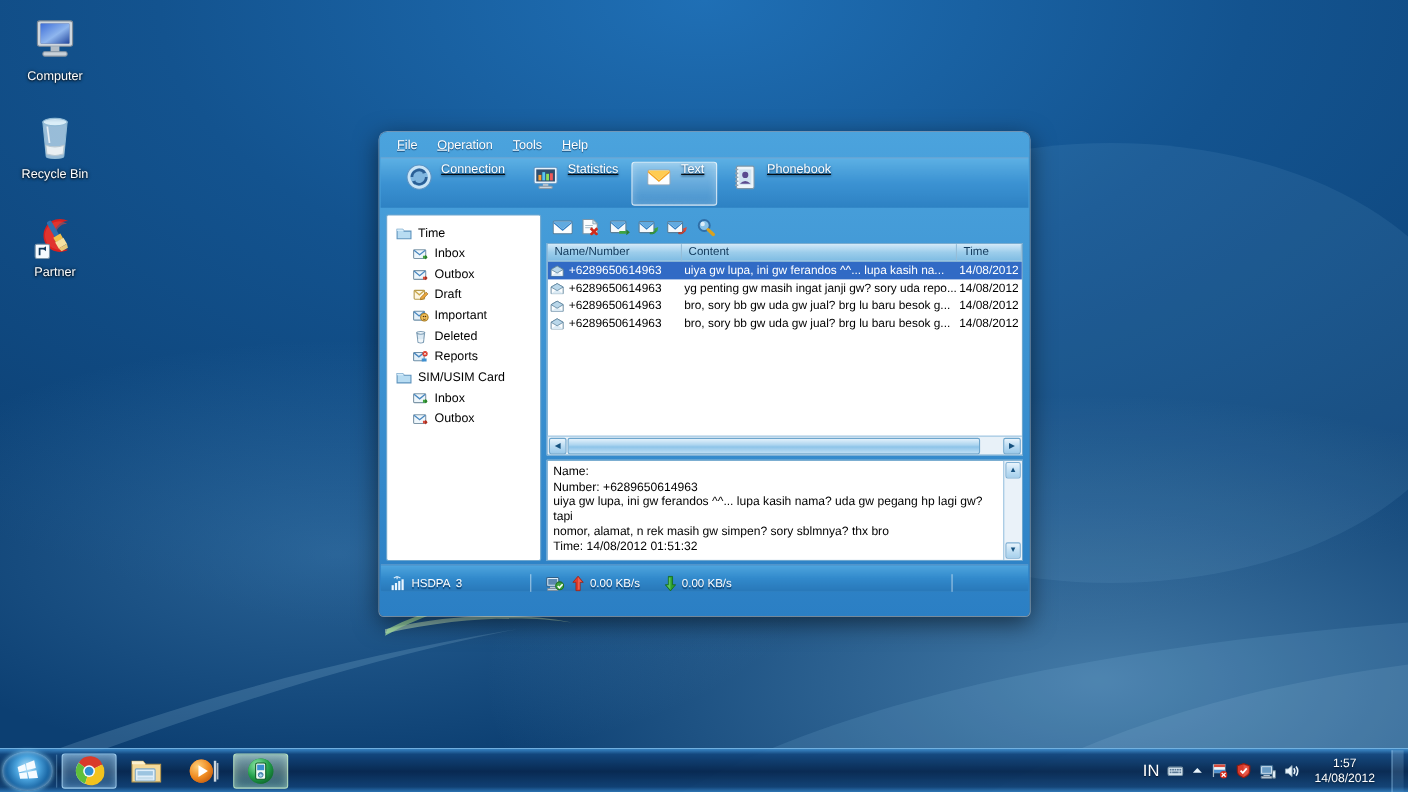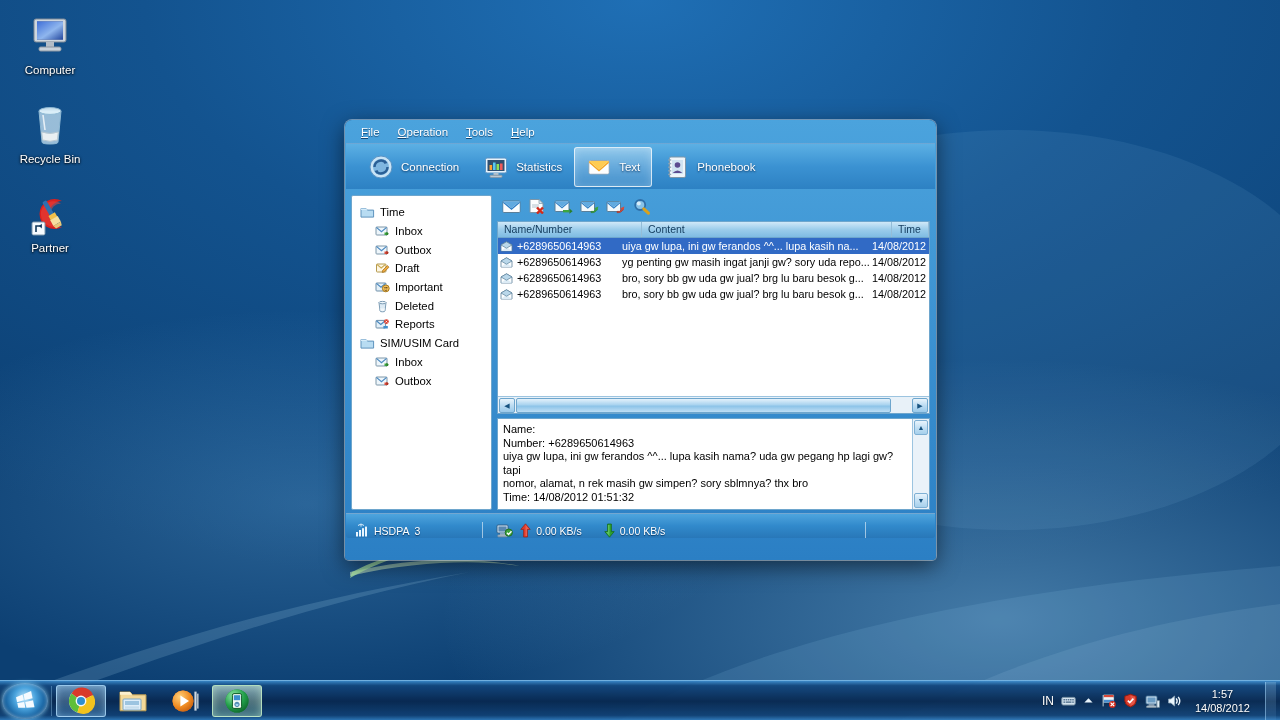--- a/index.html
+++ b/index.html
@@ -67,21 +67,21 @@
     text-shadow: 0 1px 1px rgba(0,40,80,0.75);
   }
   .menu-item u { text-decoration: underline; }
 
   
   .tabstrip {
     height: 46px; display: flex; align-items: center; padding-left: 10px; gap: 0px;
     background: linear-gradient(180deg, #5cb0e4 0%, #3b92d2 50%, #2d81c3 100%);
     border-top: 1px solid rgba(255,255,255,0.30);
   }
-  .tab { height: 40px; display: flex; align-items: center; gap: 7px; padding: 0 11px; cursor: pointer; border-radius: 3px; border: 1px solid transparent; }
+  .tab { height: 40px; display: flex; gap: 7px; padding: 0 11px; cursor: pointer; border-radius: 3px; border: 1px solid transparent; text-decoration: underline; }
   .tab.active {
     border-color: rgba(255,255,255,0.75);
     background: linear-gradient(180deg, rgba(255,255,255,0.34) 0%, rgba(255,255,255,0.10) 100%);
     box-shadow: inset 0 0 8px rgba(255,255,255,0.25);
   }
   .tab .lbl { color: #fff; font-size: 11.5px; text-shadow: 0 1px 2px rgba(0,40,80,0.85); }
   .tab .ico { width: 26px; height: 26px; flex: none; }
 
   
   .wbody { height: 324px; display: flex; padding: 6px 5px 3px 5px; gap: 5px; }
@@ -101,21 +101,21 @@
   .listbox { flex: 1; background: #fff; border: 1px solid #6ea6cd; display: flex; flex-direction: column; min-height: 0; }
   .lhead {
     height: 16px; display: flex; flex: none;
     background: linear-gradient(180deg, #d0e8f8 0%, #9ccdeb 50%, #7fbce3 100%);
     border-bottom: 1px solid #6ea6cd;
   }
   .lhead .hc {
     font-size: 10.5px; color: #123a5c; padding: 1px 0 0 6px; white-space: nowrap; overflow: hidden;
     border-right: 1px solid #94bdd8; cursor: pointer;
   }
-  .hc.c1 { width: 144px; } .hc.c2 { width: 250px; } .hc.c3 { flex: 1; }
+  .hc.c1 { width: 122px; } .hc.c2 { width: 250px; } .hc.c3 { flex: 1; }
 
   .lrows { flex: 1; overflow: hidden; }
   .lrow { height: 16px; display: flex; align-items: center; font-size: 10.8px; color: #000; cursor: pointer; }
   .lrow.sel { background: #316ac5; color: #fff; }
   .lrow .rc { white-space: nowrap; overflow: hidden; padding-left: 2px; }
   .rc.c1 { width: 122px; display: flex; align-items: center; gap: 4px; }
   .rc.c2 { width: 250px; } .rc.c3 { flex: 1; }
   .rc .env { width: 13px; height: 11px; flex: none; }
 
   .hscroll { height: 17px; flex: none; display: flex; align-items: center; background: #e8f1f8; border-top: 1px solid #9cc4e0; }
@@ -178,21 +178,21 @@
     border-color: rgba(180,225,255,0.8);
     background: linear-gradient(180deg, rgba(200,235,255,0.40) 0%, rgba(110,180,230,0.22) 100%);
     box-shadow: inset 0 0 7px rgba(190,230,255,0.45);
   }
   .tb-app.running {
     border-color: rgba(200,240,200,0.85);
     background: linear-gradient(180deg, rgba(225,250,225,0.52) 0%, rgba(150,215,150,0.25) 100%);
     box-shadow: inset 0 0 8px rgba(220,255,220,0.5);
   }
   .tray { margin-left: auto; display: flex; align-items: center; gap: 7px; padding-right: 4px; }
-  .tray-lang { color: #fff; font-size: 12px; cursor: pointer; text-shadow: 0 1px 1px rgba(0,0,0,.6); }
+  .tray-lang { color: #fff; font-size: 15px; cursor: pointer; text-shadow: 0 1px 1px rgba(0,0,0,.6); }
   .tray-ico { cursor: pointer; display: flex; align-items: center; }
   .clock {
     color: #fff; font-size: 11px; line-height: 14px; text-align: center; cursor: pointer;
     padding: 0 6px; text-shadow: 0 1px 2px rgba(0,0,0,0.65);
   }
   .showdesk { width: 11px; height: 38px; margin-left: 2px; border-left: 1px solid rgba(170,220,255,0.5);
     background: linear-gradient(180deg, rgba(190,230,255,0.22), rgba(120,180,230,0.10)); cursor: pointer; }
 </style>
 </head>
 <body>

